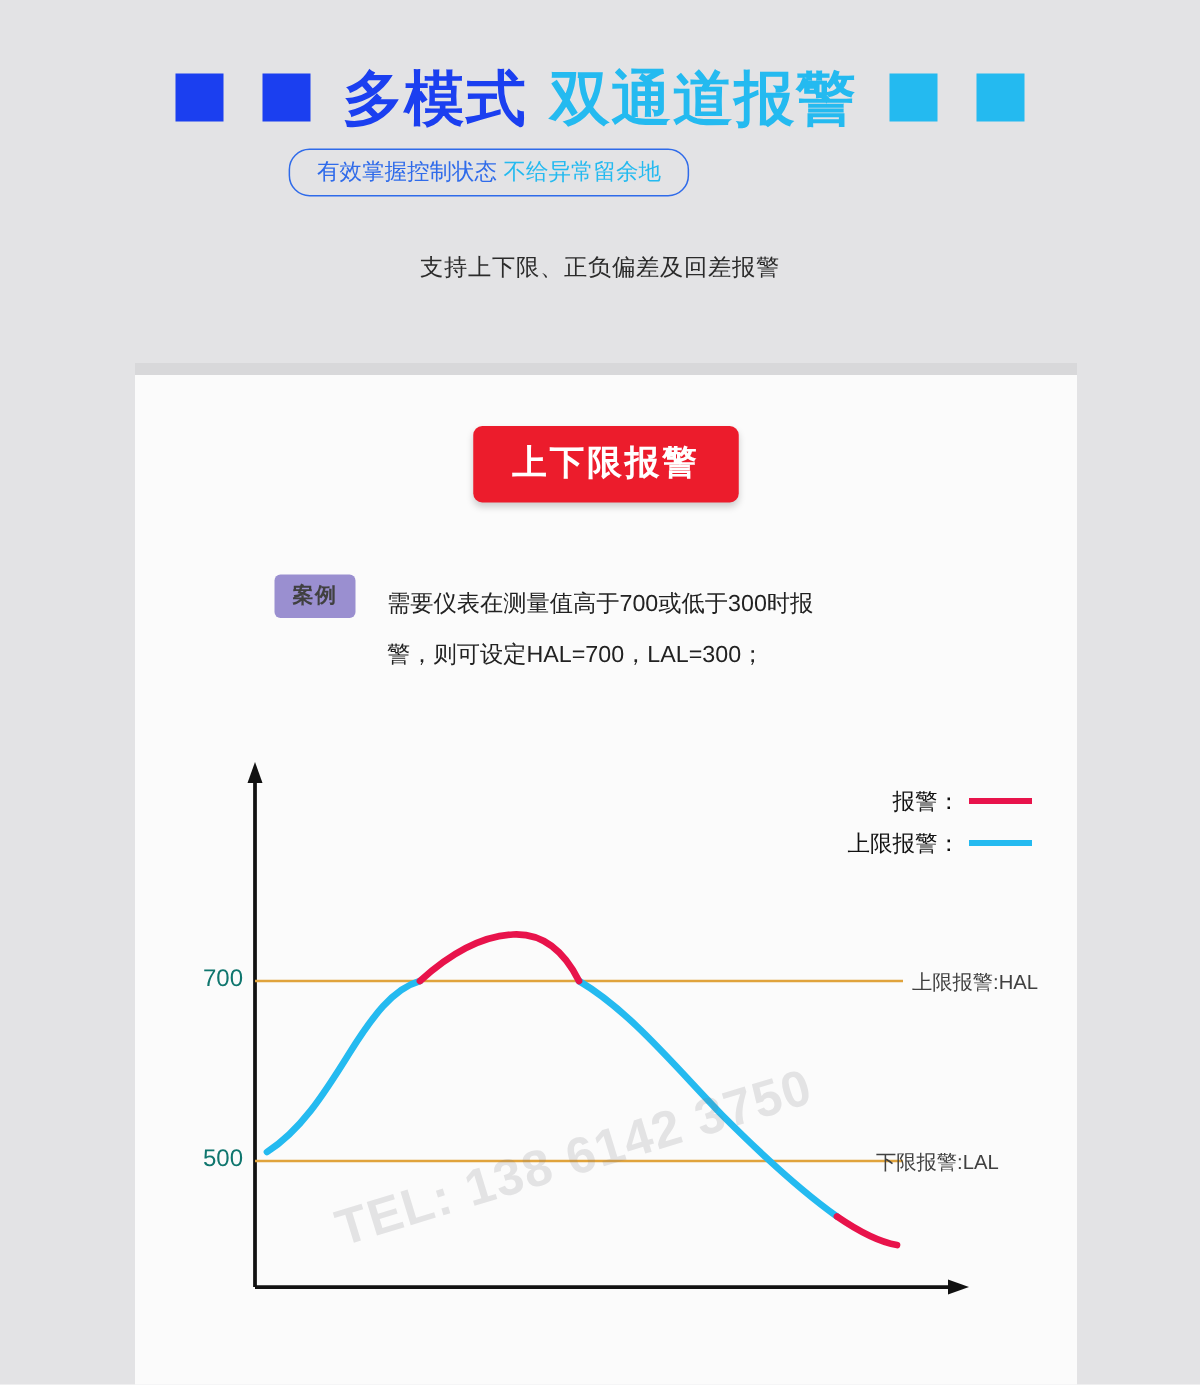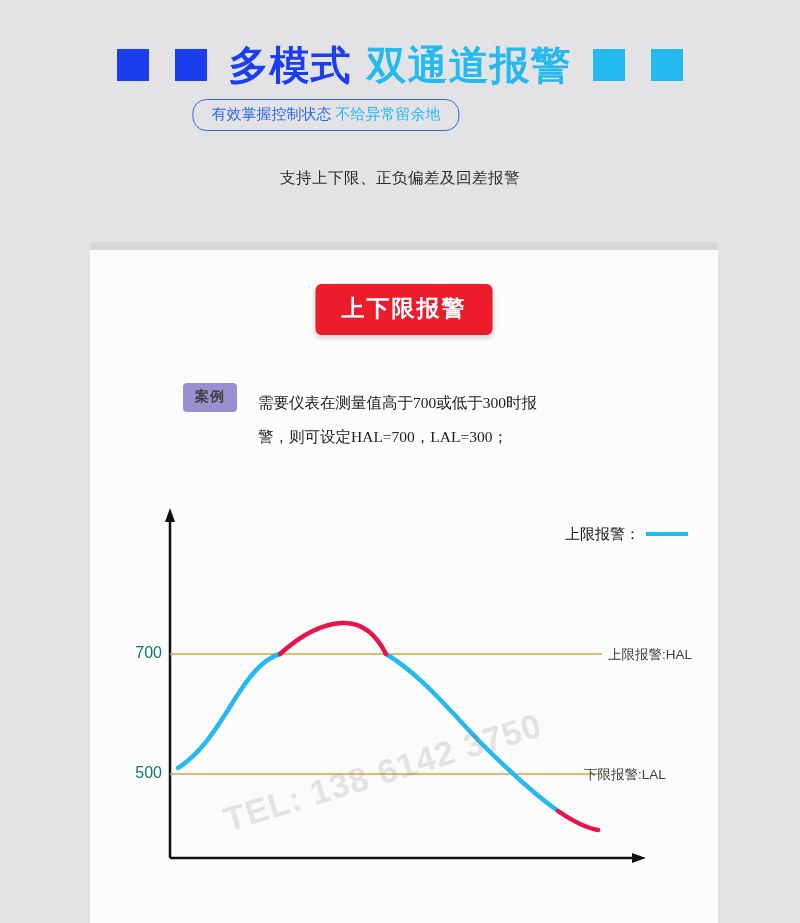--- a/index.html
+++ b/index.html
@@ -127,21 +127,20 @@
     font-weight: bold;
   }
   .case-text {
     position: absolute;
     top: 138px;
     left: 168px;
     width: 420px;
     font-size: 15.5px;
     color: #222;
     line-height: 34px;
-    font-family: Liberation Serif, serif;
   }
 
   
   .legend {
     position: absolute;
     top: 272px;
     left: 368px;
     width: 230px;
   }
   .legend-row {
@@ -231,20 +230,24 @@
   <div class="badge-alarm">上下限报警</div>
 
   <div class="case-tag">案例</div>
   <div class="case-text">
     <div>需要仪表在测量值高于700或低于300时报</div>
     <div>警，则可设定HAL=700，LAL=300；</div>
   </div>
 
   <div class="legend">
     <div class="legend-row">
+      <span class="legend-label">报警：</span>
+      <span class="legend-swatch sw-alarm"></span>
+    </div>
+    <div class="legend-row">
       <span class="legend-label">上限报警：</span>
       <span class="legend-swatch sw-clear"></span>
     </div>
   </div>
 
   <div class="chart-wrap">
     <svg class="chart-svg" width="628" height="400" viewBox="0 0 628 400">
 
       <line x1="80" y1="10" x2="80" y2="352" stroke="#111" stroke-width="2.5"></line>
       <polygon points="80,2 75,16 85,16" fill="#111"></polygon>

